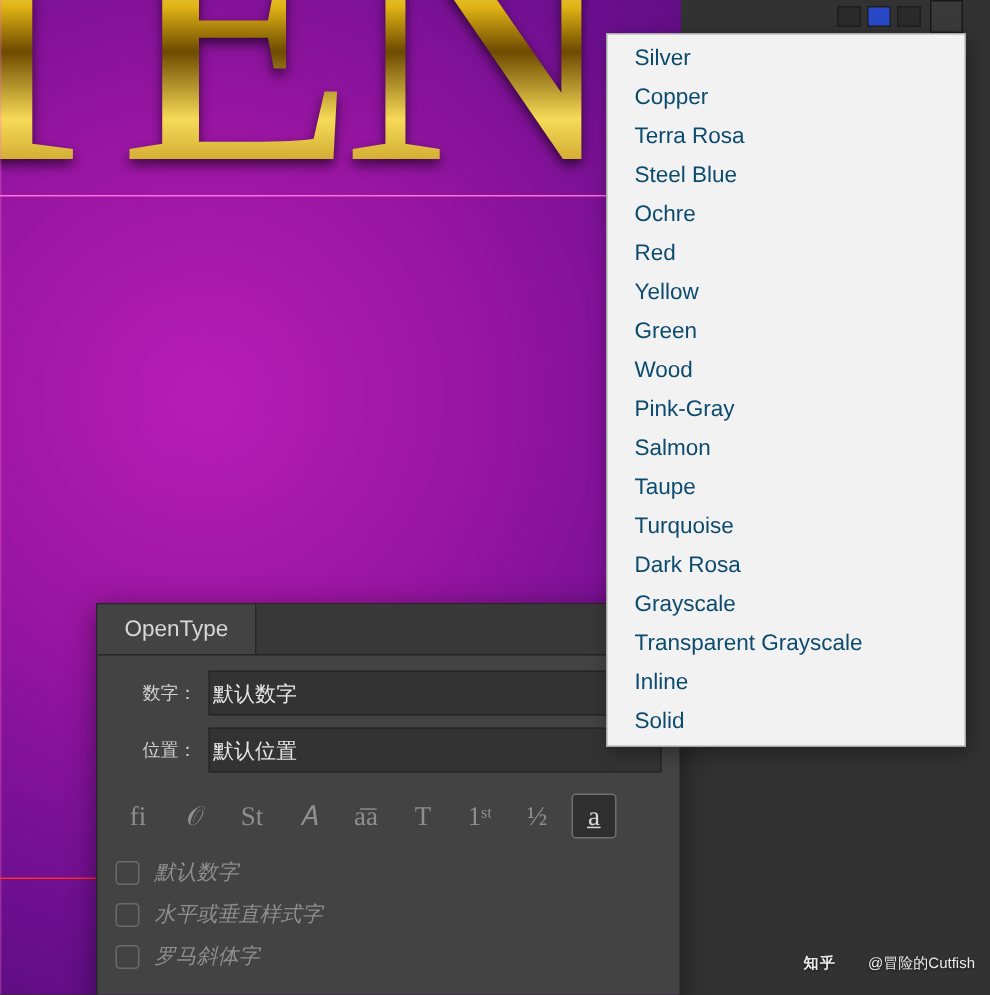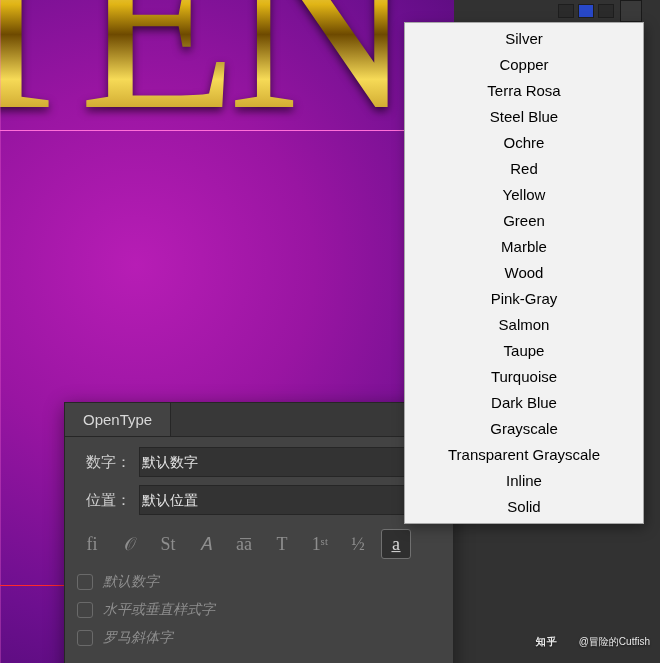--- a/index.html
+++ b/index.html
@@ -103,21 +103,21 @@
     border-right: 1px solid #262626;
   }
   .panel-body { padding: 10px 12px 8px 12px; }
   .row {
     display: flex; align-items: center;
     margin-bottom: 8px;
   }
   .row-label {
     width: 54px;
     color: #d0d0d0;
-    font-size: 15px;
+    font-size: 12px;
     text-align: right;
     margin-right: 8px;
   }
   .select {
     flex: 1;
     height: 30px;
     background: #333333;
     border: 1px solid #262626;
     color: #e6e6e6;
     font-size: 14px;
@@ -164,26 +164,25 @@
     left: 404px; top: 22px;
     width: 240px;
     background: #f2f2f2;
     border: 1px solid #a8a8a8;
     box-shadow: 2px 4px 12px rgba(0,0,0,0.35);
     padding: 3px 0;
     z-index: 50;
   }
   .dropdown-item {
     padding: 2px 18px;
-    color: #000000;
+    color: #0c4a6e;
     font-size: 15px;
     line-height: 22px;
     white-space: nowrap;
     cursor: default;
-    text-align: center;
   }
 
   
   .watermark {
     position: absolute;
     right: 10px; bottom: 14px;
     color: #eaeaea;
     font-size: 10px;
     display: flex; align-items: flex-start; gap: 21px;
     text-shadow: 0 1px 2px rgba(0,0,0,0.6);
@@ -260,27 +259,26 @@
 
 <div class="dropdown" id="dropdown">
     <div class="dropdown-item">Silver</div>
     <div class="dropdown-item">Copper</div>
     <div class="dropdown-item">Terra Rosa</div>
     <div class="dropdown-item">Steel Blue</div>
     <div class="dropdown-item">Ochre</div>
     <div class="dropdown-item">Red</div>
     <div class="dropdown-item">Yellow</div>
     <div class="dropdown-item">Green</div>
-    <div class="dropdown-item">Marble</div>
     <div class="dropdown-item">Wood</div>
     <div class="dropdown-item">Pink-Gray</div>
     <div class="dropdown-item">Salmon</div>
     <div class="dropdown-item">Taupe</div>
     <div class="dropdown-item">Turquoise</div>
-    <div class="dropdown-item">Dark Blue</div>
+    <div class="dropdown-item">Dark Rosa</div>
     <div class="dropdown-item">Grayscale</div>
     <div class="dropdown-item">Transparent Grayscale</div>
     <div class="dropdown-item">Inline</div>
     <div class="dropdown-item">Solid</div>
   </div>
 
 <div class="watermark">
   <span class="zhihu-logo">知乎</span>
   <span>@冒险的Cutfish</span>
 </div>

